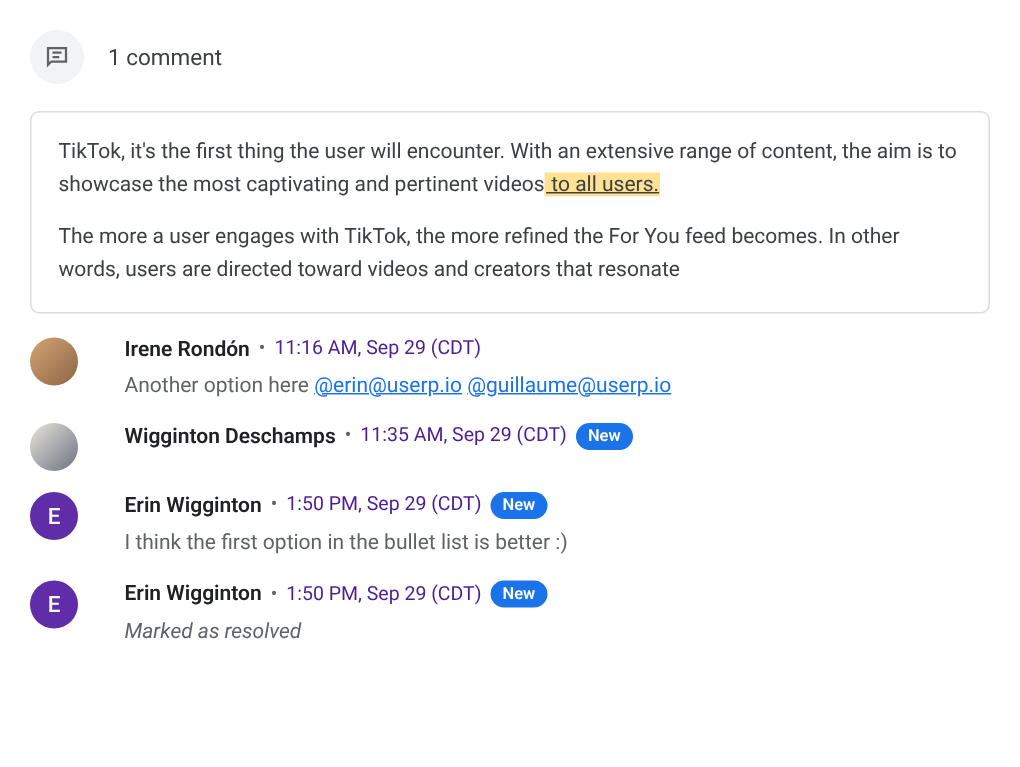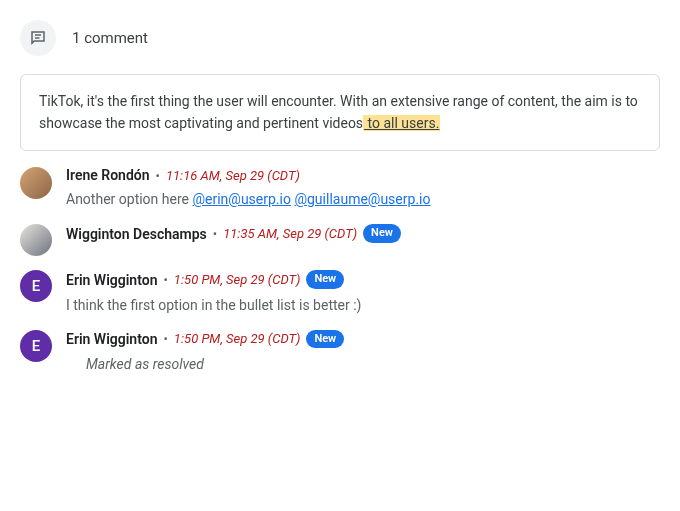--- a/index.html
+++ b/index.html
@@ -49,21 +49,21 @@
     .quote-box p:last-child {
       margin-bottom: 0;
     }
     .highlight {
       background: #fde293;
       padding: 0 1px;
       text-decoration: underline;
     }
     .comment-item {
       display: flex;
-      gap: 14px;
+      gap: 31px;
       margin-bottom: 14px;
     }
     .avatar {
       width: 32px;
       height: 32px;
       border-radius: 50%;
       flex-shrink: 0;
       display: flex;
       align-items: center;
       justify-content: center;
@@ -90,23 +90,22 @@
       gap: 6px;
       flex-wrap: wrap;
       margin-bottom: 6px;
     }
     .author {
       font-weight: 600;
       color: #202124;
       font-size: 14px;
     }
     .timestamp {
-      color: #b91c1c;
+      color: #4c1d95;
       font-size: 13px;
-      font-style: italic;
     }
     .badge {
       background: #1a73e8;
       color: #fff;
       font-size: 11px;
       font-weight: 600;
       padding: 2px 8px;
       border-radius: 10px;
       line-height: 1.3;
     }
@@ -114,21 +113,20 @@
       color: #5f6368;
       line-height: 1.5;
     }
     .comment-text .mention {
       color: #1a73e8;
       text-decoration: underline;
     }
     .resolved {
       color: #5f6368;
       font-style: italic;
-      margin-left: 20px;
     }
     .sep {
       color: #5f6368;
       font-size: 13px;
     }
   </style>
 </head>
 <body>
 
 <div class="header">
@@ -139,20 +137,21 @@
       <line x1="8" y1="12" x2="14" y2="12"></line>
     </svg>
   </div>
   <div class="header-title">1 comment</div>
 </div>
 
 <div class="quote-box">
   <p>
     <span>TikTok, it's the first thing the user will encounter. With an extensive range of content, the aim is to showcase the most captivating and pertinent videos</span><span class="highlight"> to all users.</span>
   </p>
+  <p>The more a user engages with TikTok, the more refined the For You feed becomes. In other words, users are directed toward videos and creators that resonate</p>
 </div>
 
 <div class="comment-item">
   <div class="avatar photo-1"></div>
   <div class="comment-body">
     <div class="comment-meta">
       <span class="author">Irene Rondón</span>
       <span class="sep">•</span>
       <span class="timestamp">11:16 AM, Sep 29 (CDT)</span>
     </div>

